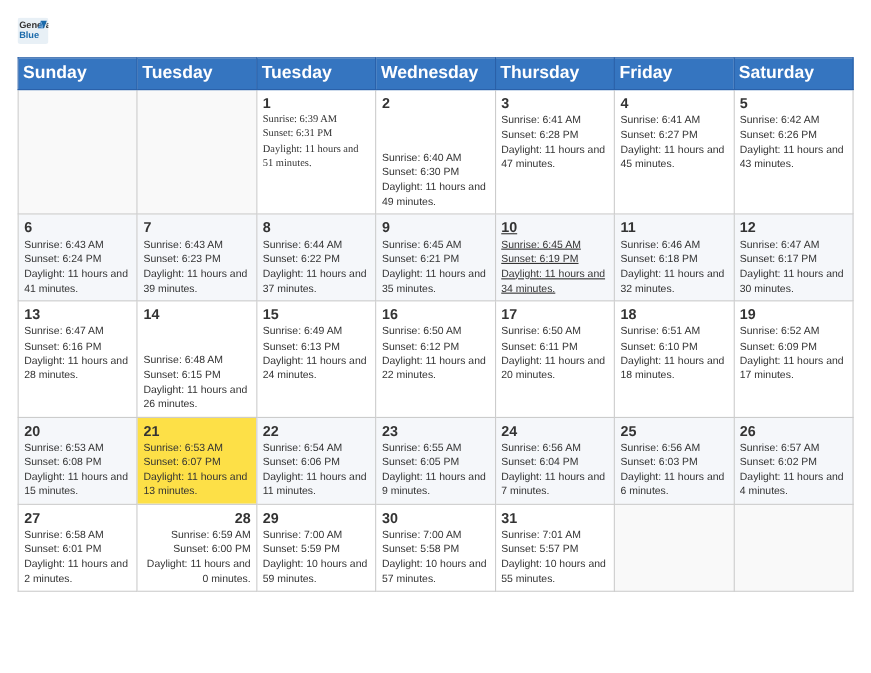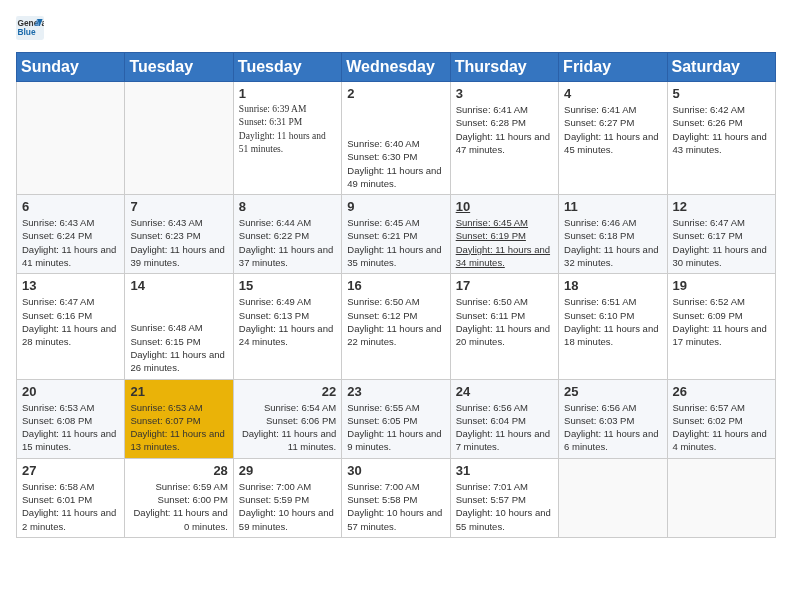--- a/index.html
+++ b/index.html
@@ -244,27 +244,27 @@
 Daylight: 11 hours and 17 minutes.</div>
           </td>
         </tr>
         <tr>
           <td style="background: rgb(245, 247, 250);">
             <span class="day-num">20</span>
             <div class="day-info" style="white-space: pre-line;">Sunrise: 6:53 AM
 Sunset: 6:08 PM
 Daylight: 11 hours and 15 minutes.</div>
           </td>
-          <td style="background: #eab308;">
+          <td style="background: #fde047;">
             <span class="day-num">21</span>
             <div class="day-info" style="white-space: pre-line;">Sunrise: 6:53 AM
 Sunset: 6:07 PM
 Daylight: 11 hours and 13 minutes.</div>
           </td>
-          <td style="background: rgb(245, 247, 250); text-align: right;">
+          <td style="background: rgb(245, 247, 250);">
             <span class="day-num">22</span>
             <div class="day-info" style="white-space: pre-line;">Sunrise: 6:54 AM
 Sunset: 6:06 PM
 Daylight: 11 hours and 11 minutes.</div>
           </td>
           <td style="background: rgb(245, 247, 250);">
             <span class="day-num">23</span>
             <div class="day-info" style="white-space: pre-line;">Sunrise: 6:55 AM
 Sunset: 6:05 PM
 Daylight: 11 hours and 9 minutes.</div>

